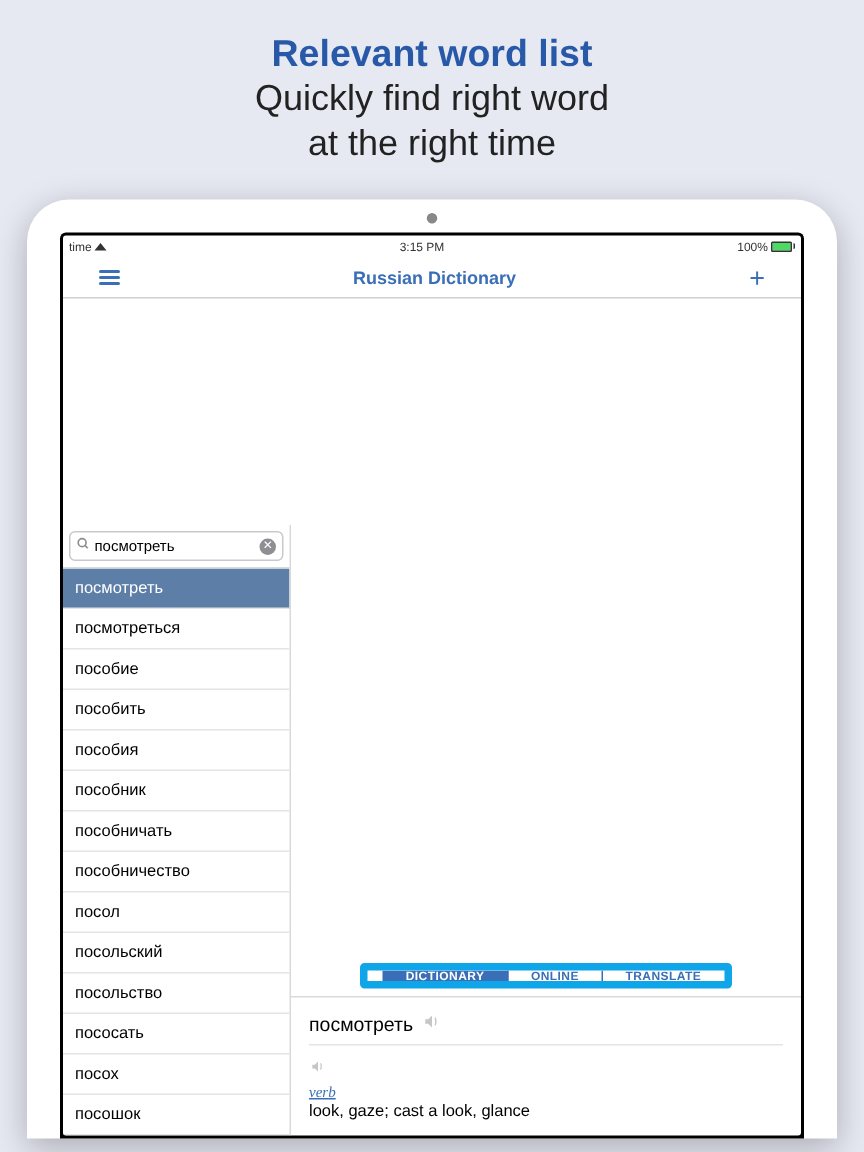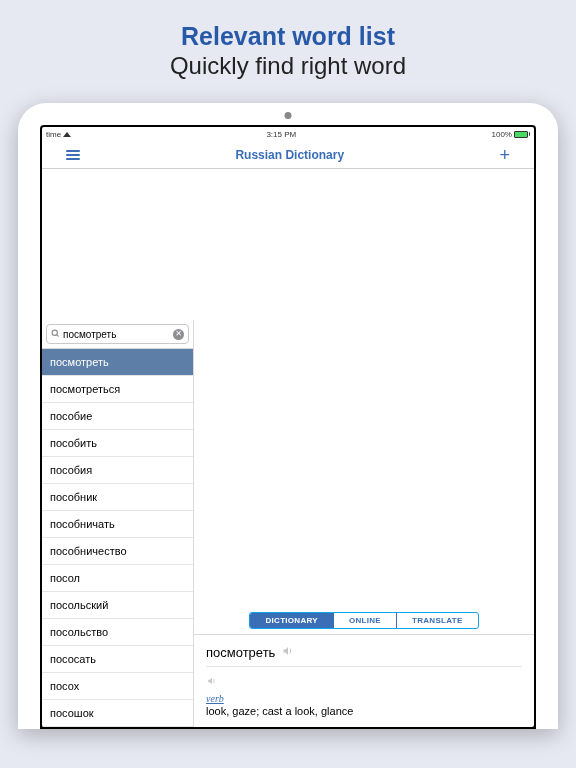--- a/index.html
+++ b/index.html
@@ -143,22 +143,23 @@
     background:#5c7ea7;color:#fff;
   }
   .main {
     flex:1;display:flex;flex-direction:column;
   }
   .tabs {
     height:28px;border-bottom:1px solid #d9d9d9;
     display:flex;align-items:center;justify-content:center;
   }
   .segmented {
-    display:flex;border:1px solid #0ea5e9;border-radius:3px;overflow:hidden;
+    display:flex;border:5px solid #0ea5e9;border-radius:3px;overflow:hidden;
     height:17px;
+    padding-left:10px;
   }
   .seg {
     font-size:8px;font-weight:600;letter-spacing:0.3px;
     display:flex;align-items:center;justify-content:center;
     padding:0 15px;color:#3a6fb7;border-right:1px solid #3a6fb7;
   }
   .seg:last-child { border-right:none; }
   .seg.active { background:#3a6fb7;color:#fff; }
   .entry {
     padding:10px 12px;font-size:11px;color:#000;
@@ -172,20 +173,21 @@
     color:#3a6fb7;font-style:italic;text-decoration:underline;font-size:10px;font-family:Liberation Serif, serif;
   }
   .def { margin-top:1px;font-size:11px; }
 </style>
 </head>
 <body>
 
 <div class="promo-header">
   <div class="promo-title">Relevant word list</div>
   <div class="promo-sub">Quickly find right word</div>
+  <div class="promo-sub">at the right time</div>
 </div>
 
 <div class="device-frame">
   <div class="camera"></div>
   <div class="bezel">
     <div class="screen">
 
       <div class="statusbar">
         <div class="left">
           <span>time</span>

